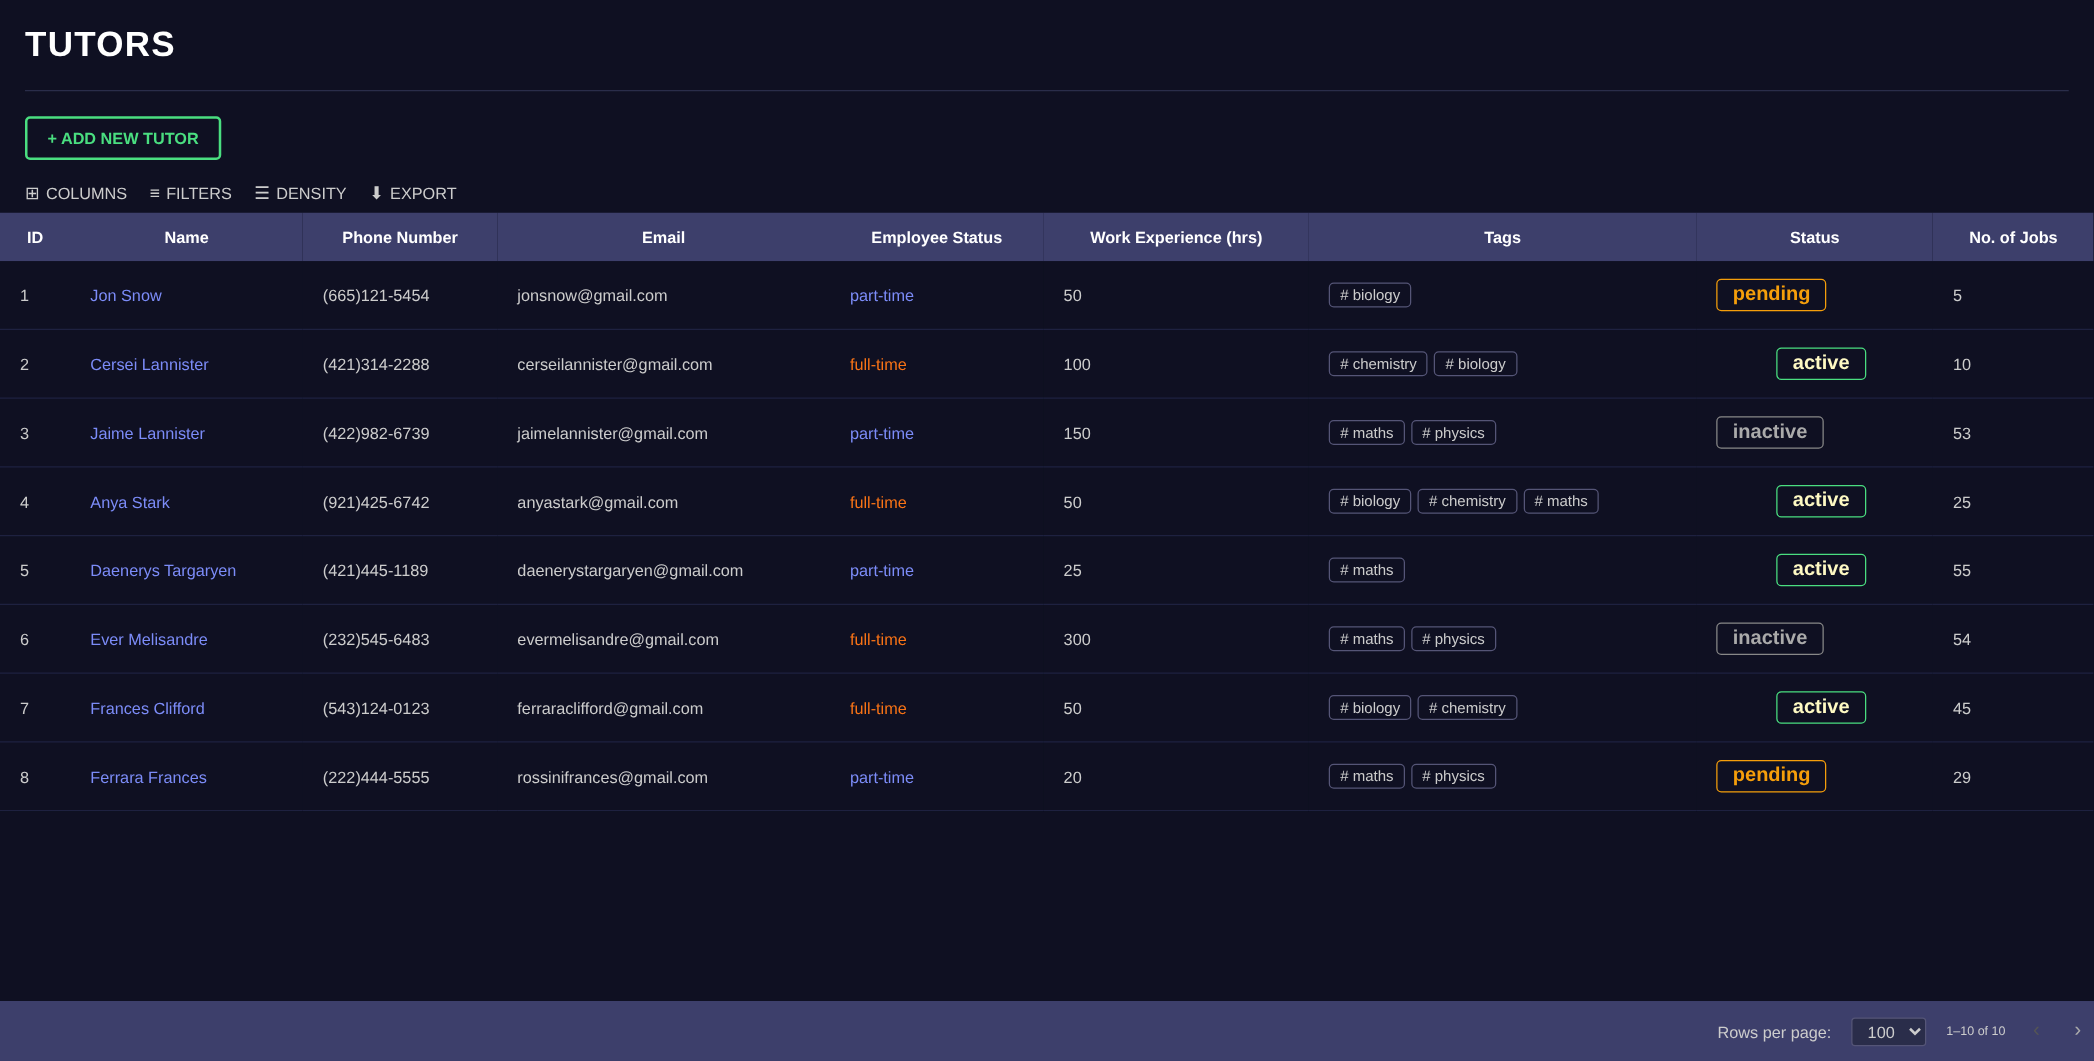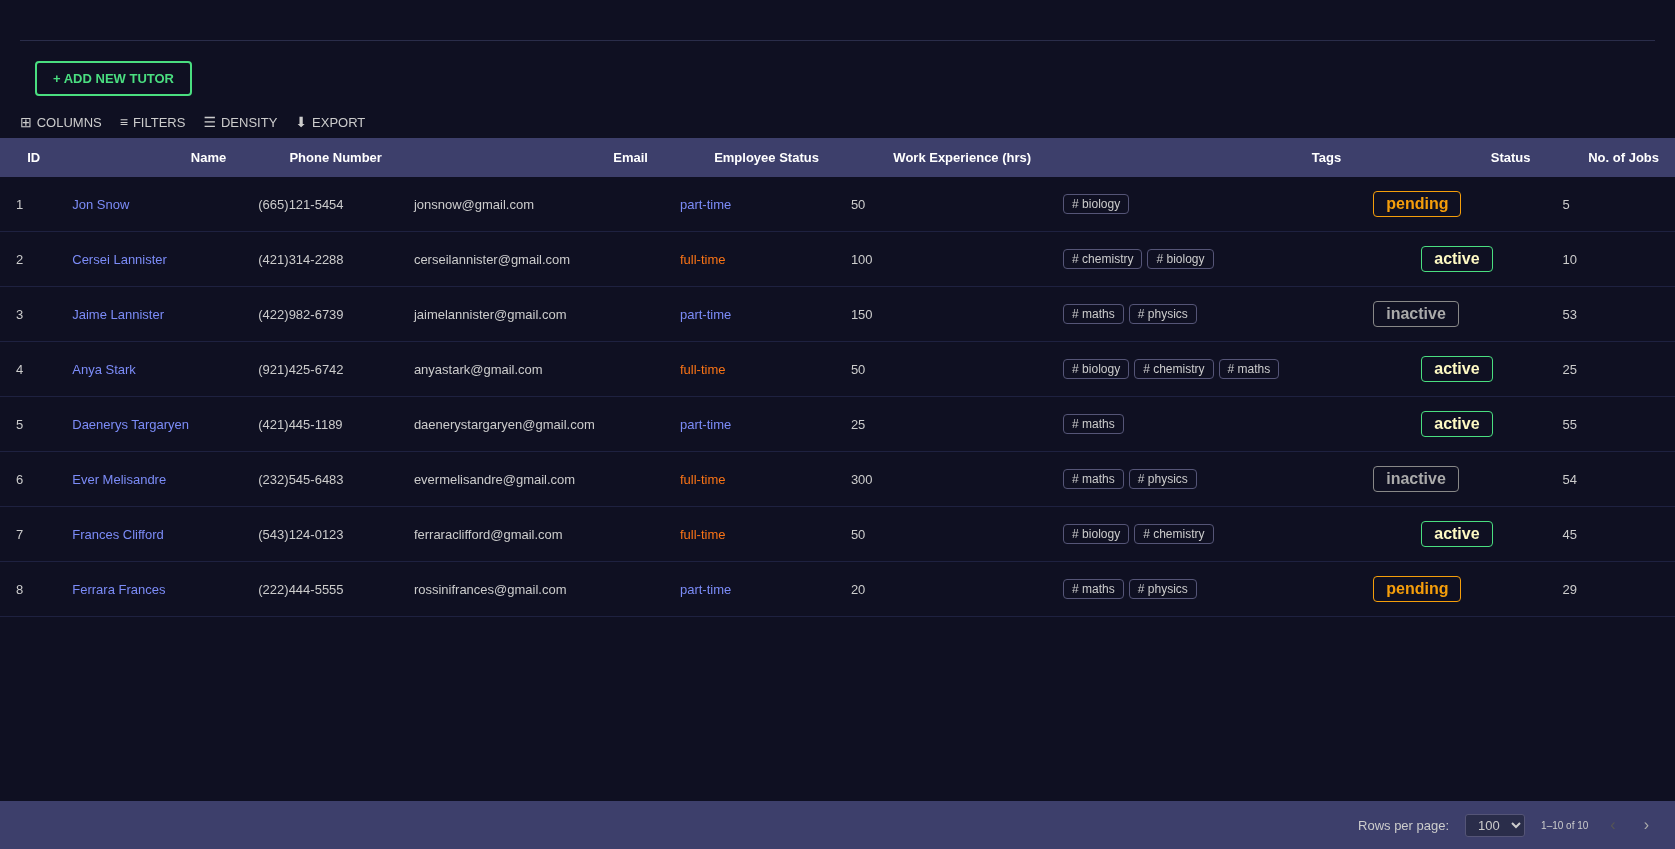--- a/index.html
+++ b/index.html
@@ -28,21 +28,20 @@
     .header-divider {
       border: none;
       border-top: 1px solid #2a2d4a;
       margin: 10px 20px;
     }
     .toolbar {
       display: flex;
       align-items: center;
       gap: 16px;
       padding: 10px 20px;
-      margin-left: 15px;
     }
     .add-button {
       background-color: transparent;
       border: 2px solid #4ade80;
       color: #4ade80;
       padding: 8px 16px;
       font-size: 13px;
       font-weight: bold;
       cursor: pointer;
       border-radius: 4px;
@@ -70,21 +69,21 @@
     }
     table {
       width: 100%;
       border-collapse: collapse;
     }
     thead tr {
       background-color: #3d3f6b;
     }
     thead th {
       padding: 12px 16px;
-      text-align: right;
+      text-align: center;
       font-size: 13px;
       font-weight: 600;
       color: #ffffff;
       white-space: nowrap;
     }
     tbody tr {
       border-bottom: 1px solid #1e2140;
       background-color: #0f1022;
     }
     tbody td {
@@ -137,21 +136,21 @@
     .status-pending {
       border-color: #f59e0b;
       color: #f59e0b;
     }
     .footer-bar {
       position: fixed;
       bottom: 0;
       left: 0;
       right: 0;
       background-color: #3d3f6b;
-      padding: 10px 20px;
+      padding: 10px 4px;
       display: flex;
       align-items: center;
       justify-content: flex-end;
       gap: 16px;
       height: 48px;
     }
     .footer-rows-label {
       font-size: 13px;
       color: #cccccc;
     }
@@ -177,20 +176,21 @@
     }
     .footer-nav-btn:disabled {
       color: #555555;
       cursor: not-allowed;
     }
   </style>
 </head>
 <body>
 
 <div class="page-header">
+  <div class="page-title">TUTORS</div>
 </div>
 <hr class="header-divider">
 
 <div class="toolbar">
   <button class="add-button">+ ADD NEW TUTOR</button>
 </div>
 
 <div class="toolbar-controls">
   <div class="toolbar-item">
     <span class="toolbar-item-icon">⊞</span>

